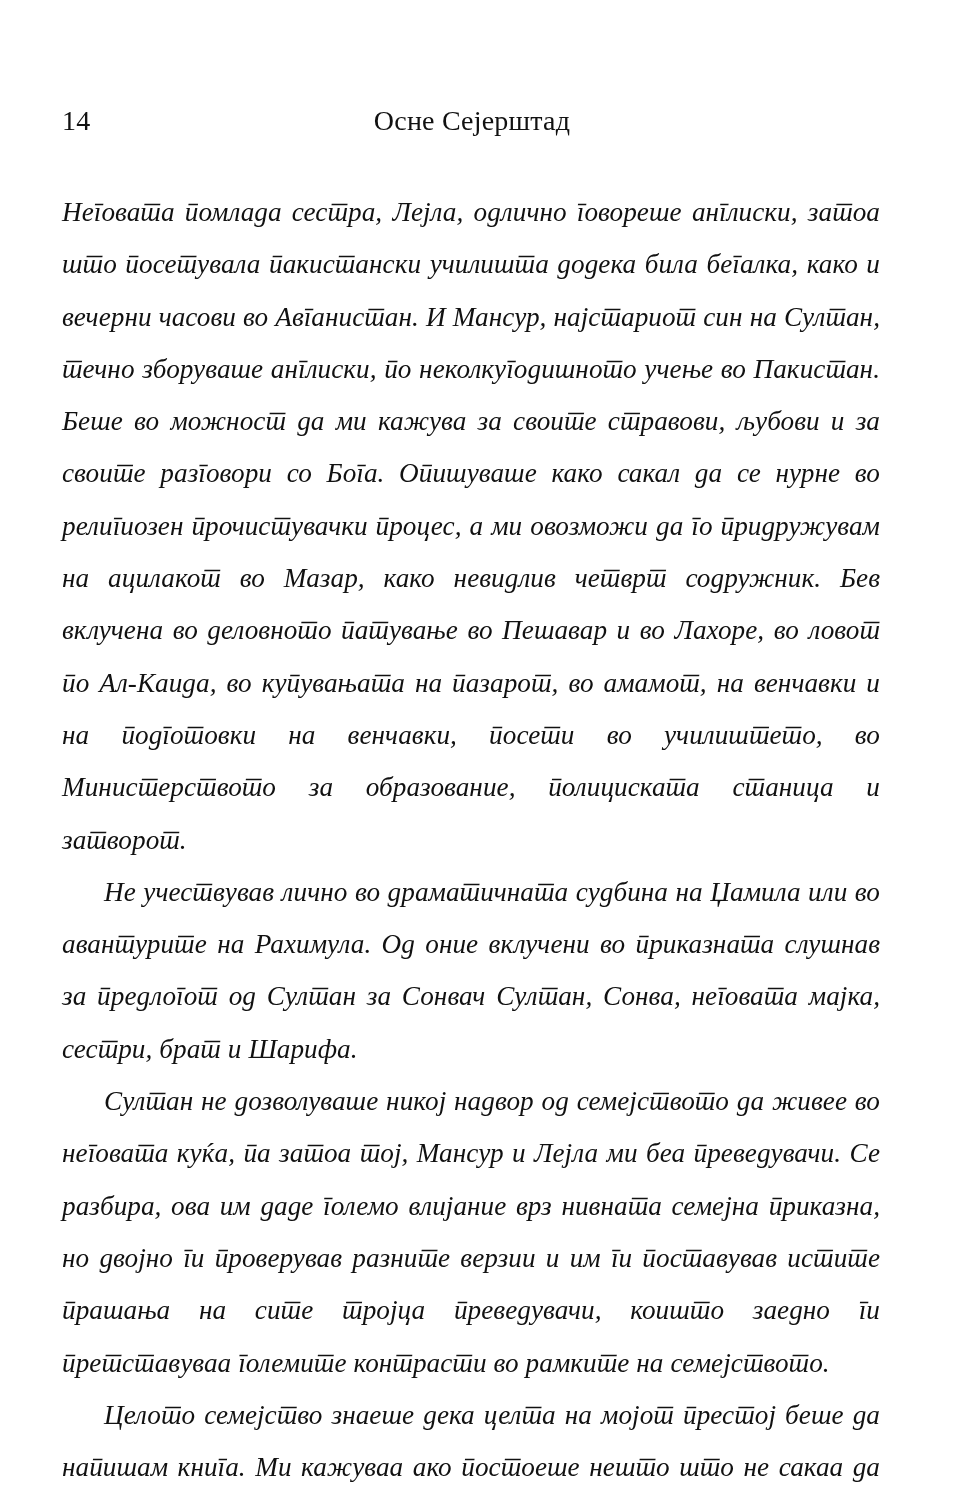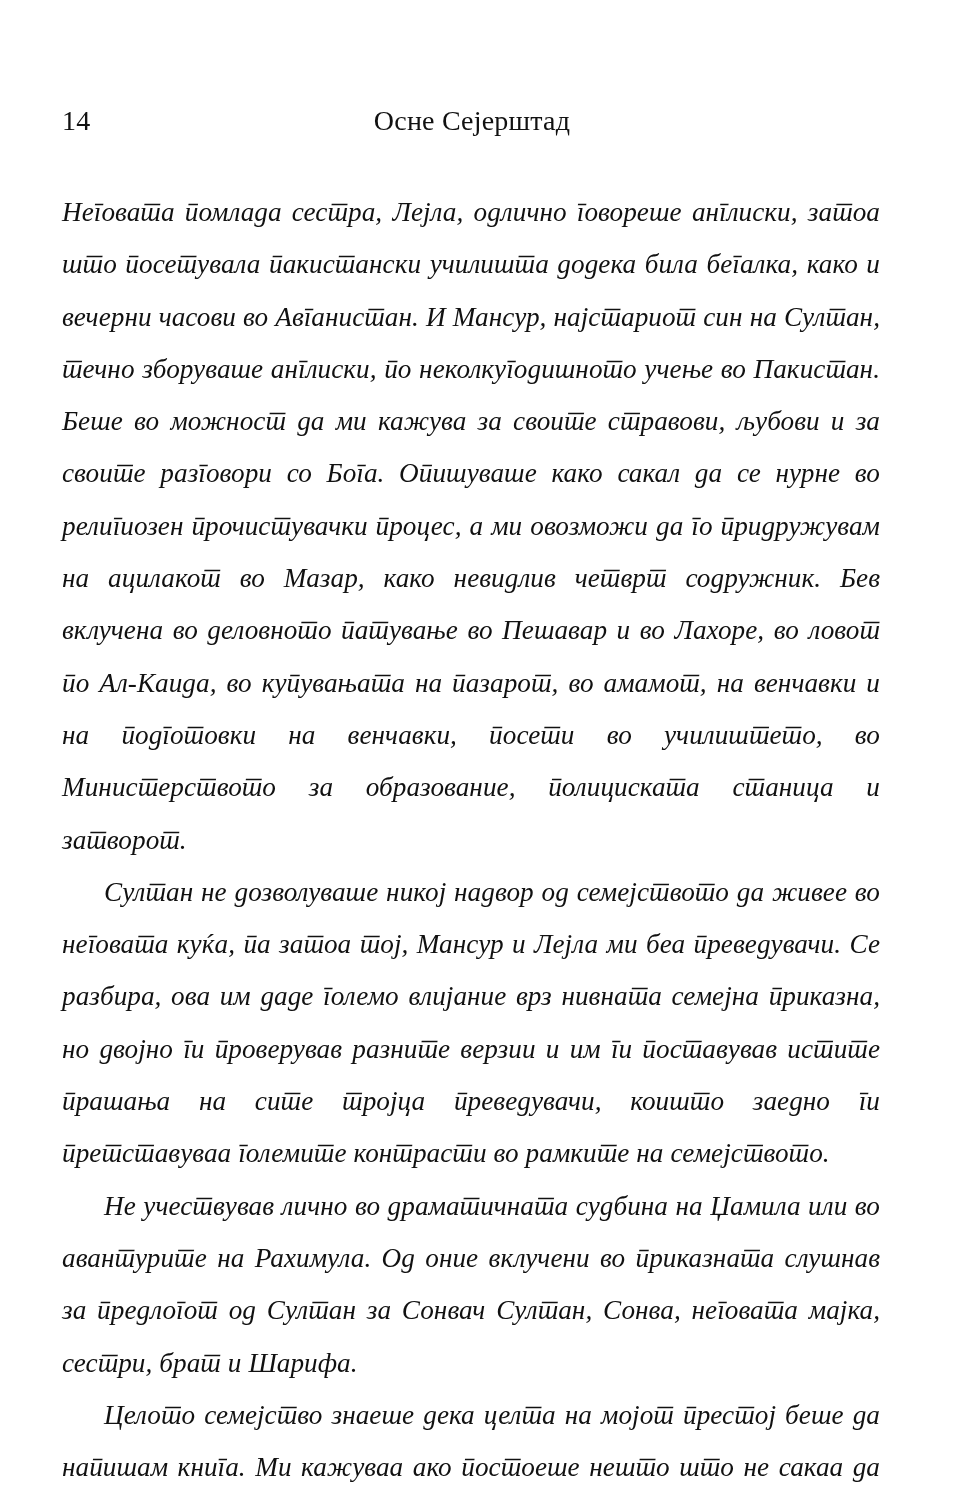--- a/index.html
+++ b/index.html
@@ -98,19 +98,19 @@
 
 <div class="page" style="background: rgb(255, 255, 255);">
 
   <div class="running-head">
     <span class="folio">14</span>
     <span class="running-title">Осне Сејерштад</span>
   </div>
 
   <div class="textblock">
     <p class="para continued">Неговата помлада сестра, Лејла, одлично говореше англиски, затоа што посетувала пакистански училишта додека била бегалка, како и вечерни часови во Авганистан. И Мансур, најстариот син на Султан, течно зборуваше англиски, по неколкугодишното учење во Пакистан. Беше во можност да ми кажува за своите стравови, љубови и за своите разговори со Бога. Опишуваше како сакал да се нурне во религиозен прочистувачки процес, а ми овозможи да го придружувам на ацилакот во Мазар, како невидлив четврт содружник. Бев вклучена во деловното патување во Пешавар и во Лахоре, во ловот по Ал-Каида, во купувањата на пазарот, во амамот, на венчавки и на подготовки на венчавки, посети во училиштето, во Министерството за образование, полициската станица и затворот.</p>
+    <p class="para">Не учествував лично во драматичната судбина на Џамила или во авантурите на Рахимула. Од оние вклучени во приказната слушнав за предлогот од Султан за Сонвач Султан, Сонва, неговата мајка, сестри, брат и Шарифа.</p>
     <p class="para">Султан не дозволуваше никој надвор од семејството да живее во неговата куќа, па затоа тој, Мансур и Лејла ми беа преведувачи. Се разбира, ова им даде големо влијание врз нивната семејна приказна, но двојно ги проверував разните верзии и им ги поставував истите прашања на сите тројца преведувачи, коишто заедно ги претставуваа големите контрасти во рамките на семејството.</p>
-    <p class="para">Не учествував лично во драматичната судбина на Џамила или во авантурите на Рахимула. Од оние вклучени во приказната слушнав за предлогот од Султан за Сонвач Султан, Сонва, неговата мајка, сестри, брат и Шарифа.</p>
     <p class="para">Целото семејство знаеше дека целта на мојот престој беше да напишам книга. Ми кажуваа ако постоеше нешто што не сакаа да го напишам. Сепак, одлучив семејството Кан и другите луѓе да ги цитирам анонимно. Никој не го побара тоа од мене, но едноставно почувствував дека така е правилно.</p>
 
   </div>
 
 </div>
 
 </body></html>

